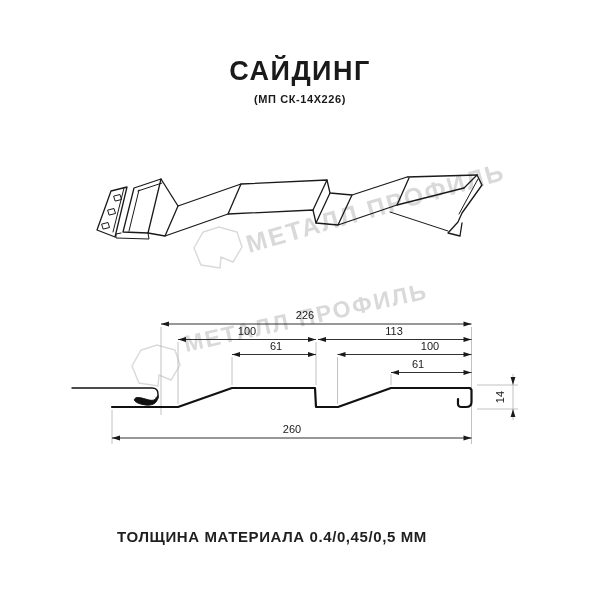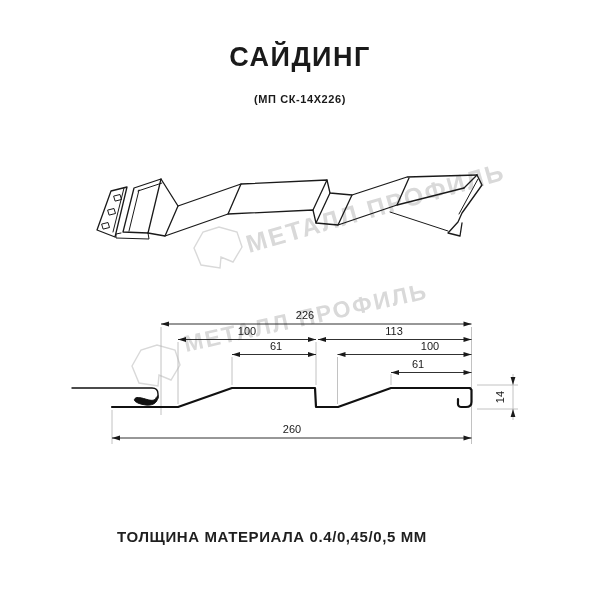--- a/index.html
+++ b/index.html
@@ -1,19 +1,19 @@
 <!DOCTYPE html>
 <html><head>
 <meta charset="utf-8">
 <style>
   html,body{margin:0;padding:0;background:#ffffff;}
   .page{position:relative;width:600px;height:600px;background:#ffffff;overflow:hidden;
         font-family:"Liberation Sans", sans-serif;}
   .hdr{position:absolute;left:0;width:600px;text-align:center;color:#1a1a1a;}
-  .hdr-title{top:42px;font-size:27px;font-weight:bold;letter-spacing:1.5px;}
+  .hdr-title{top:56px;font-size:27px;font-weight:bold;letter-spacing:1.5px;}
   .hdr-sub{top:87px;font-size:13px;font-weight:bold;letter-spacing:1.6px;}
   .hdr-code{top:93px;font-size:11px;font-weight:bold;letter-spacing:.6px;}
   .ftr{position:absolute;left:0;top:528px;width:544px;text-align:center;color:#1f1f1f;
        font-size:15px;font-weight:bold;letter-spacing:.6px;}
   svg{position:absolute;left:0;top:0;}
   svg text{font-family:"Liberation Sans", sans-serif;}
   .dimtxt{font-size:11px;fill:#1a1a1a;}
   .wmtxt{font-weight:bold;fill:#d9d9d9;letter-spacing:2px;}
 </style>
 </head>

